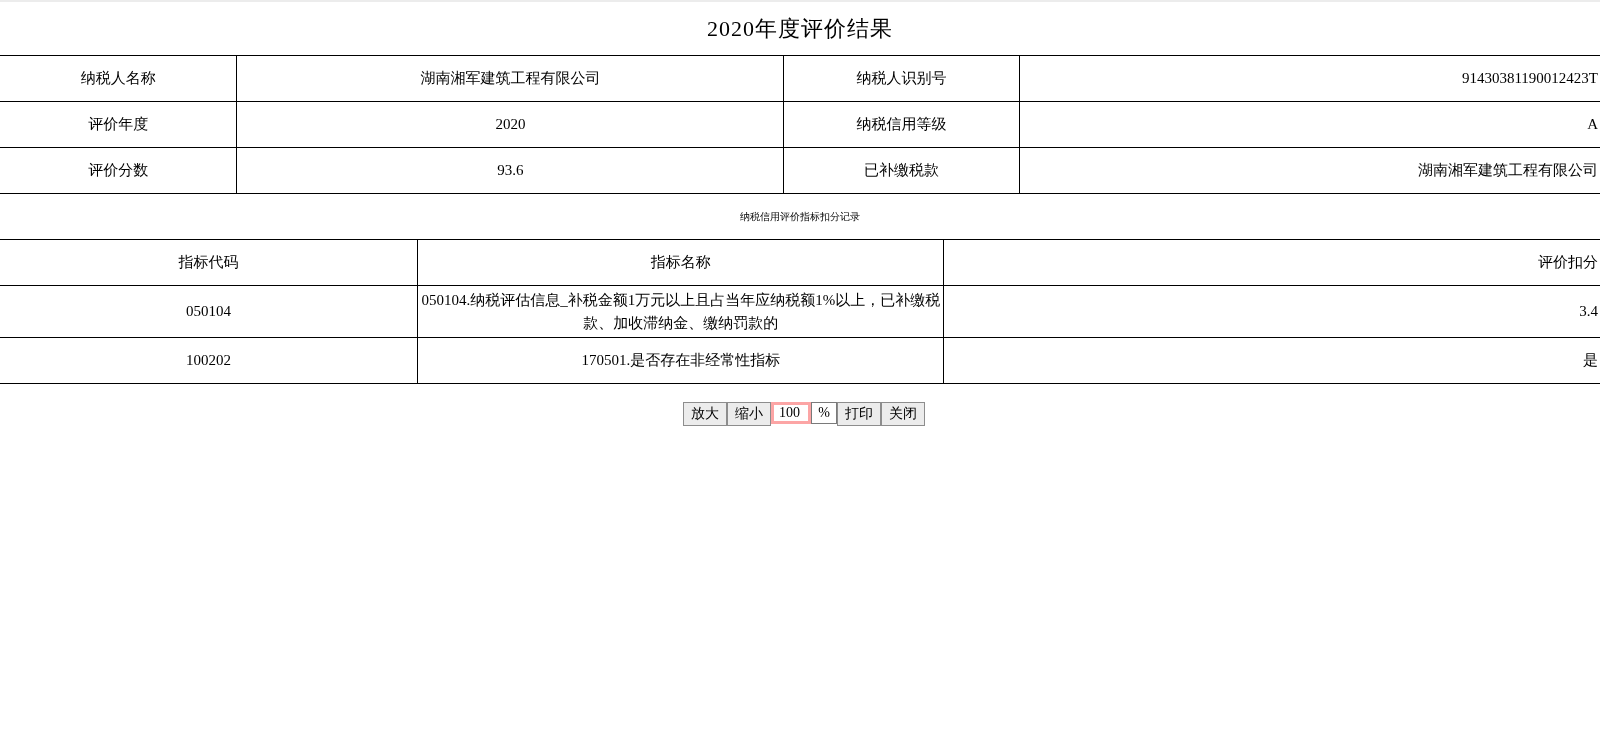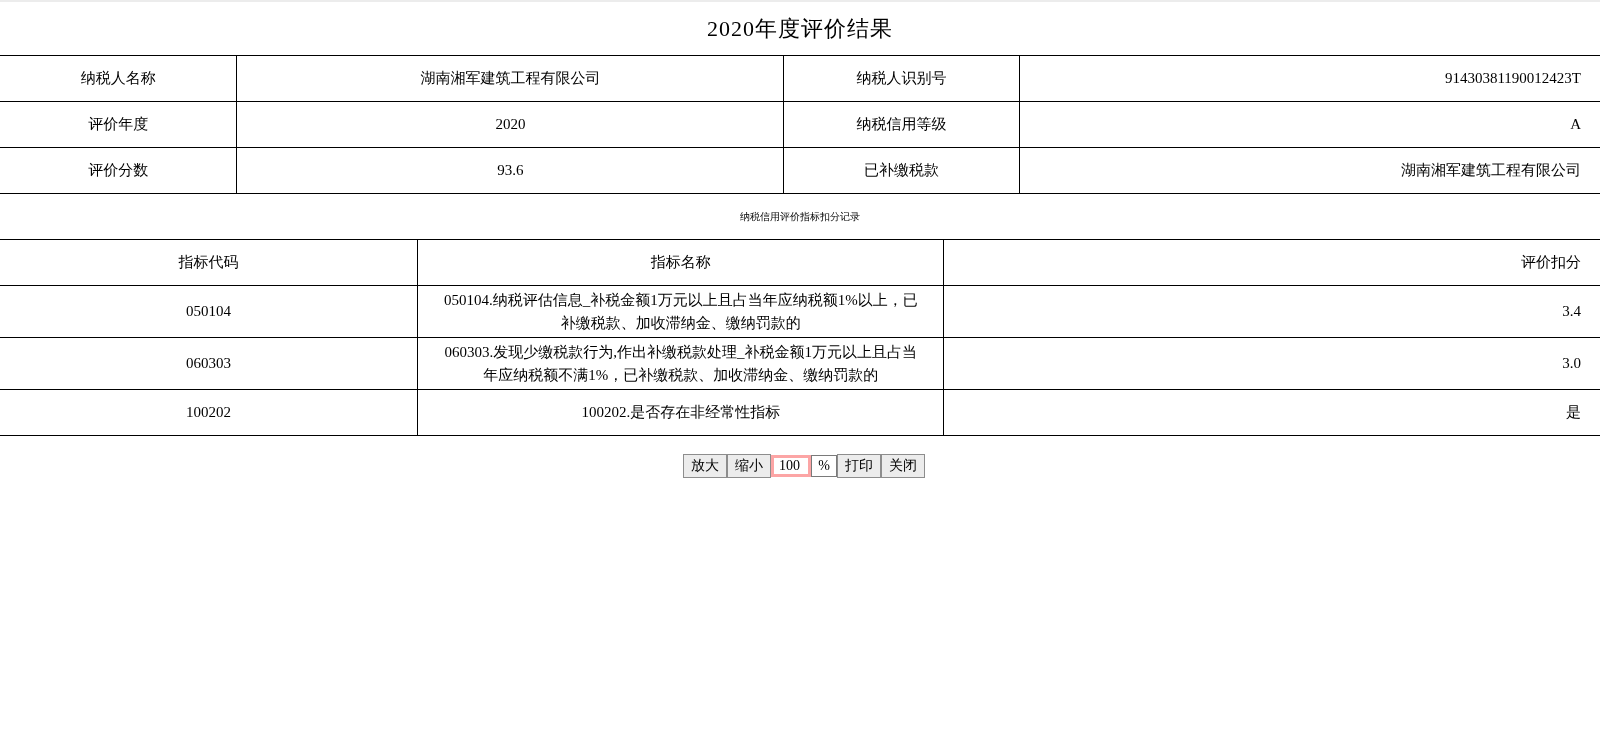--- a/index.html
+++ b/index.html
@@ -29,41 +29,40 @@
     width: 100%;
     border-collapse: collapse;
     table-layout: fixed;
   }
   td, th {
     border: 1px solid #000000;
     text-align: center;
     vertical-align: middle;
     font-size: 15px;
     font-weight: normal;
-    padding: 3px 19px;
+    padding: 3px 2px;
     height: 46px;
     box-sizing: border-box;
     word-break: break-word;
     line-height: 1.5;
   }
   tr > td:first-child, tr > th:first-child { border-left: none; }
   tr > td:last-child,  tr > th:last-child  { border-right: none; text-align: right; }
 
   .section-title {
     height: 45px;
     display: flex;
     align-items: center;
     justify-content: center;
     font-size: 10px;
   }
 
   .toolbar {
     margin-top: 18px;
     display: flex;
-    align-items: center;
     justify-content: center;
     margin-left: 8px;
   }
   .toolbar button {
     font-family: inherit;
     font-size: 14px;
     color: #000;
     background: #ececec;
     border: 1px solid #8d8d8d;
     height: 24px;
@@ -143,27 +142,22 @@
         <th>评价扣分</th>
       </tr>
     </thead>
     <tbody>
       <tr>
         <td>050104</td>
         <td>050104.纳税评估信息_补税金额1万元以上且占当年应纳税额1%以上，已补缴税款、加收滞纳金、缴纳罚款的</td>
         <td>3.4</td>
       </tr>
       <tr>
-        <td>060303</td>
-        <td>060303.发现少缴税款行为,作出补缴税款处理_补税金额1万元以上且占当年应纳税额不满1%，已补缴税款、加收滞纳金、缴纳罚款的</td>
-        <td>3.0</td>
-      </tr>
-      <tr>
         <td>100202</td>
-        <td>100202.是否存在非经常性指标</td>
+        <td>170501.是否存在非经常性指标</td>
         <td>是</td>
       </tr>
     </tbody>
   </table>
 
   <div class="toolbar">
     <button type="button">放大</button>
     <button type="button">缩小</button>
     <input class="zoom-input" type="text" value="100" style="">
     <div class="percent-box">%</div>

